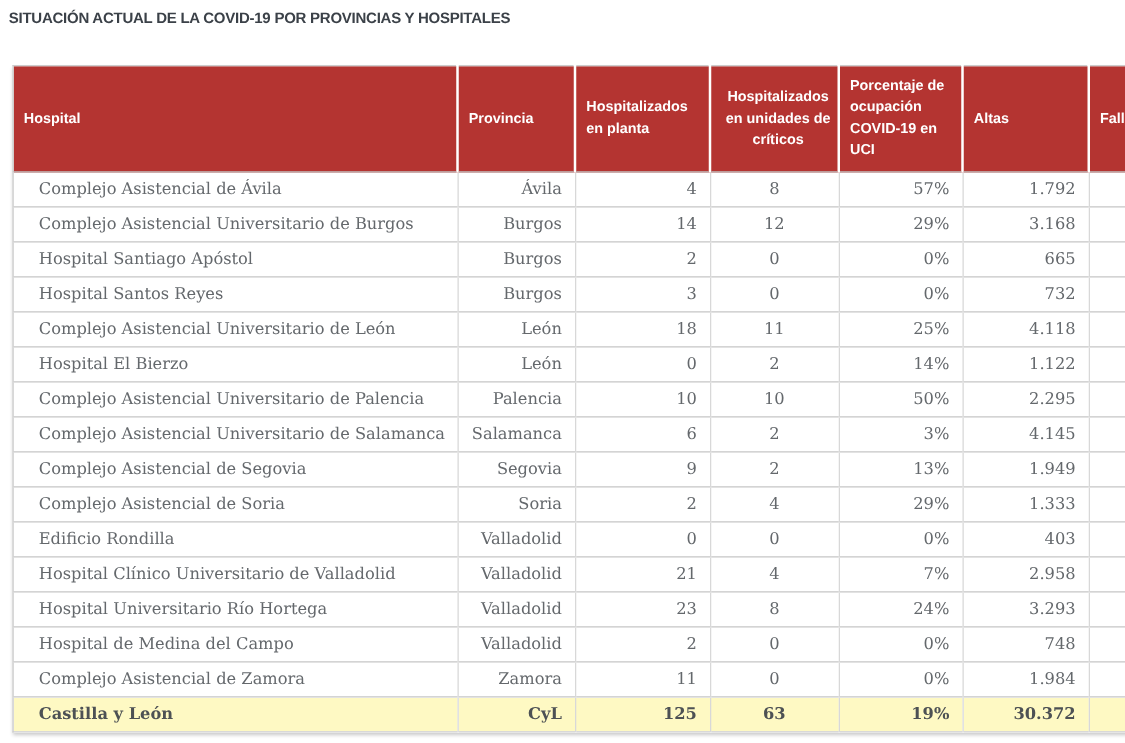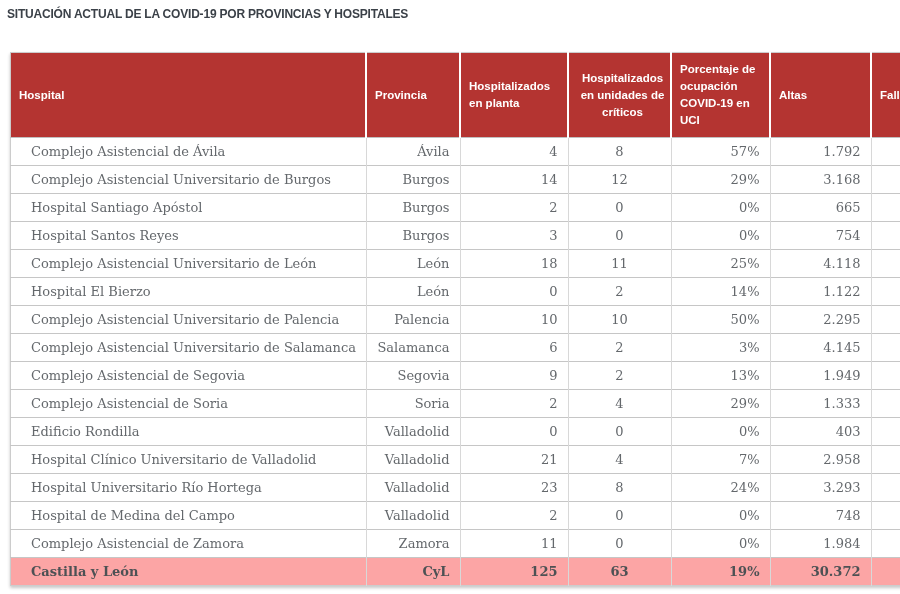--- a/index.html
+++ b/index.html
@@ -63,21 +63,21 @@
     white-space: nowrap;
     overflow: hidden;
     text-align: right;
   }
   tbody td:last-child, tfoot td:last-child { border-right: none; }
   tbody td.col-hospital, tfoot td.col-hospital {
     text-align: left;
     padding-left: 20px;
   }
   tfoot td {
-    background: #fca5a5;
+    background: #fef9c3;
     font-weight: bold;
     color: #4d5154;
   }
 </style>
 </head>
 <body>
 
 <h1 class="page-title">SITUACIÓN ACTUAL DE LA COVID-19 POR PROVINCIAS Y HOSPITALES</h1>
 
 <table class="covid-table">
@@ -119,21 +119,21 @@
         <td class="col-pct">0%</td>
         <td class="col-altas">665</td>
         <td class="col-fallecimientos">99</td>
       </tr>
       <tr>
         <td class="col-hospital">Hospital Santos Reyes</td>
         <td class="col-provincia">Burgos</td>
         <td class="col-planta">3</td>
         <td class="col-criticos">0</td>
         <td class="col-pct">0%</td>
-        <td class="col-altas">754</td>
+        <td class="col-altas">732</td>
         <td class="col-fallecimientos">90</td>
       </tr>
       <tr>
         <td class="col-hospital">Complejo Asistencial Universitario de León</td>
         <td class="col-provincia">León</td>
         <td class="col-planta">18</td>
         <td class="col-criticos">11</td>
         <td class="col-pct">25%</td>
         <td class="col-altas">4.118</td>
         <td class="col-fallecimientos">945</td>

